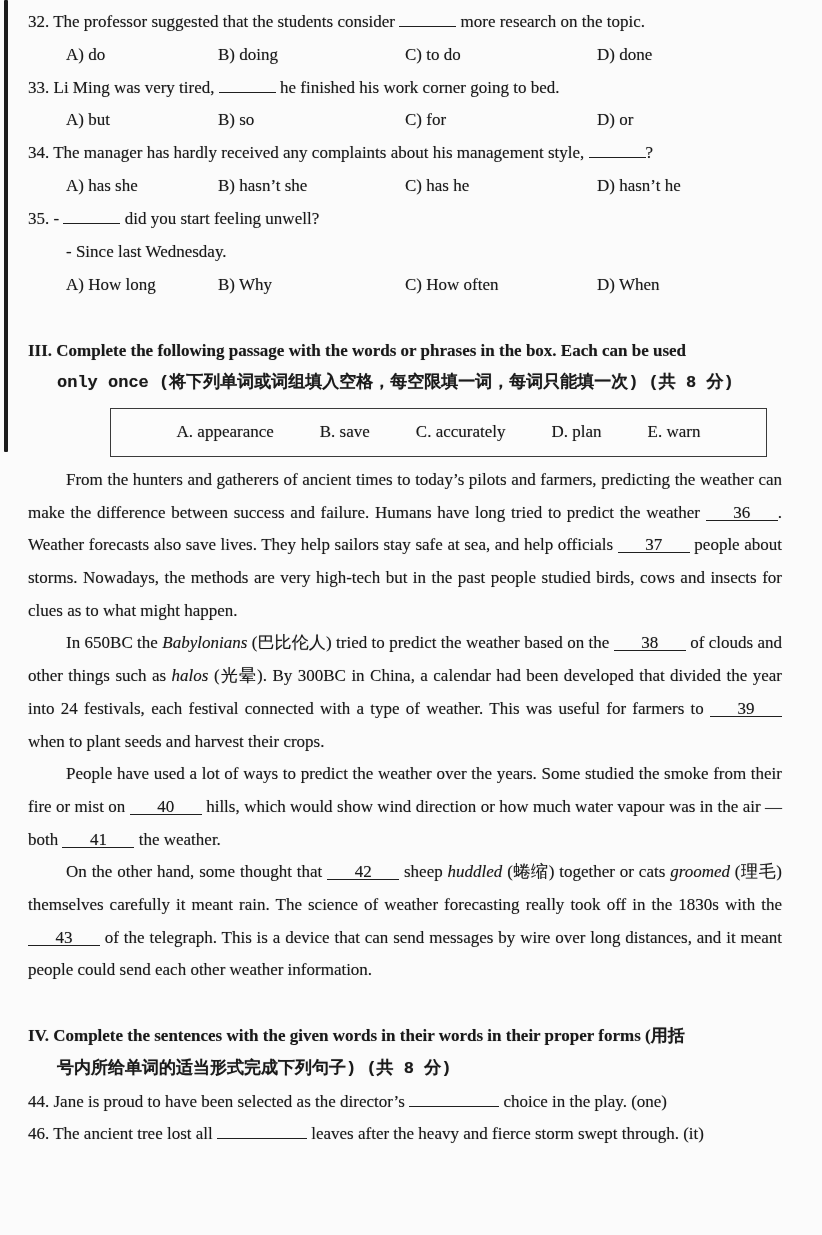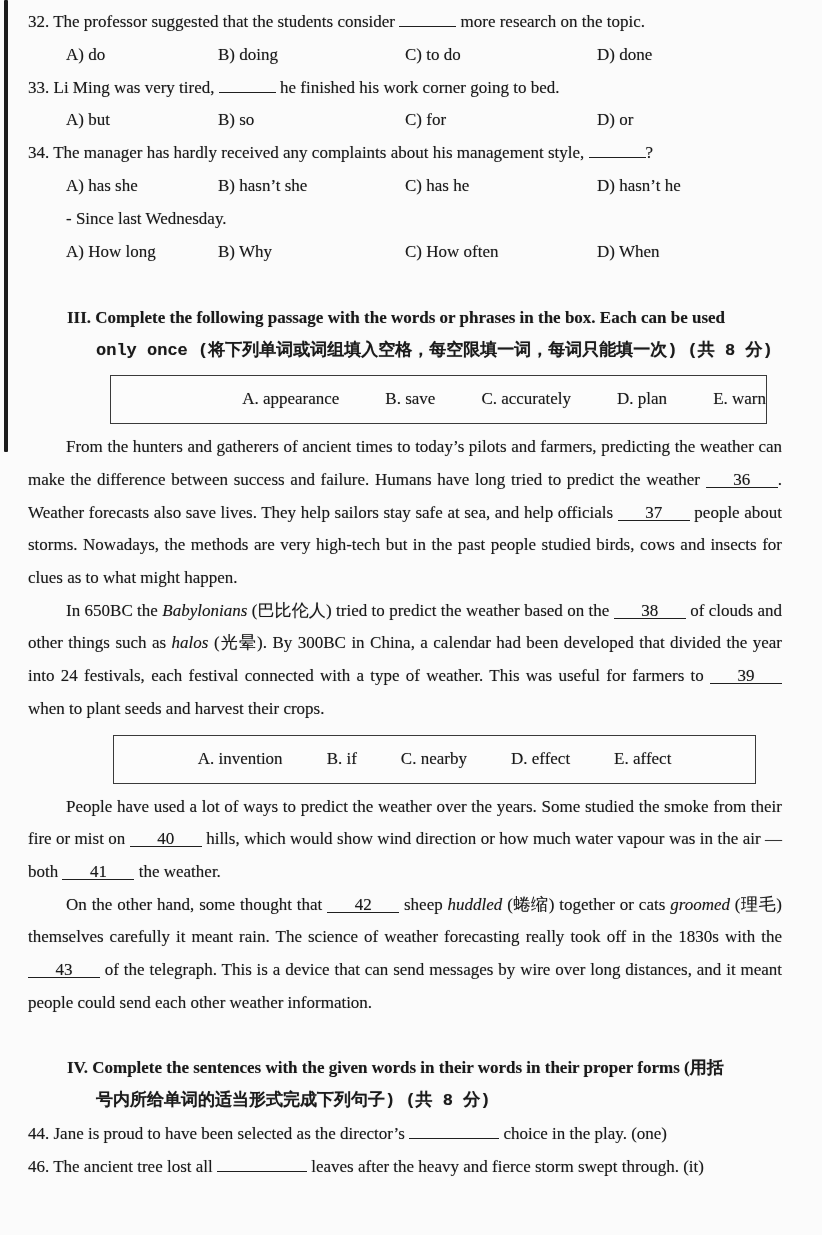--- a/index.html
+++ b/index.html
@@ -29,31 +29,31 @@
     display:inline-block;
     border-bottom:1.4px solid #1f1f1f;
     height:17px;
     vertical-align:baseline;
     text-align:center;
     line-height:19px;
   }
   .blank-s{width:57px;}
   .blank-n{width:72px;}
   .blank-l{width:90px;}
-  .bold{font-weight:bold;margin-left:39px;}
+  .bold{font-weight:bold;}
   .hang2{padding-left:29px;font-family:Liberation Mono, monospace;}
   .sp33{height:33px;}
   .wordbox{
     border:1.6px solid #3a3a3a;
     height:47px;
     display:flex;align-items:center;justify-content:center;
     background:#fcfcfc;
   }
   .wordbox span{white-space:nowrap;}
-  .box1{margin:8px 15px 7px 82px;gap:46px;justify-content:flex-end;}
+  .box1{margin:8px 15px 7px 82px;gap:46px;}
   .box2{margin:9px 26px 7px 85px;gap:44px;}
   .para{
     margin:0;
     text-align:justify;
     text-indent:38px;
   }
   .para .blank{text-indent:0;}
   em{font-style:italic;}
 </style>
 </head>
@@ -80,20 +80,21 @@
   </div>
 
   <div class="row"><span>34. The manager has hardly received any complaints about his management style, </span><span class="blank blank-s"></span><span>?</span></div>
   <div class="optrow">
     <span class="optA">A) has she</span>
     <span class="optB">B) hasn’t she</span>
     <span class="optC">C) has he</span>
     <span class="optD">D) hasn’t he</span>
   </div>
 
+  <div class="row"><span>35. - </span><span class="blank blank-s"></span><span> did you start feeling unwell?</span></div>
   <div class="row indent38">- Since last Wednesday.</div>
   <div class="optrow">
     <span class="optA">A)  How long</span>
     <span class="optB">B) Why</span>
     <span class="optC">C) How often</span>
     <span class="optD">D) When</span>
   </div>
 
   <div class="sp33"></div>
 
@@ -105,27 +106,20 @@
     <span>B. save</span>
     <span>C. accurately</span>
     <span>D. plan</span>
     <span>E. warn</span>
   </div>
 
   <p class="para"><span>From the hunters and gatherers of ancient times to today’s pilots and farmers, predicting the weather can make the difference between success and failure. Humans have long tried to predict the weather </span><span class="blank blank-n">36</span><span>. Weather forecasts also save lives. They help sailors stay safe at sea, and help officials </span><span class="blank blank-n">37</span><span> people about storms. Nowadays, the methods are very high-tech but in the past people studied birds, cows and insects for clues as to what might happen.</span></p>
 
   <p class="para"><span>In 650BC the </span><em>Babylonians</em><span> (巴比伦人) tried to predict the weather based on the </span><span class="blank blank-n">38</span><span> of clouds and other things such as </span><em>halos</em><span> (光晕). By 300BC in China, a calendar had been developed that divided the year into 24 festivals, each festival connected with a type of weather. This was useful for farmers to </span><span class="blank blank-n">39</span><span> when to plant seeds and harvest their crops.</span></p>
 
-  <div class="wordbox box2">
-    <span>A.  invention</span>
-    <span>B. if</span>
-    <span>C. nearby</span>
-    <span>D. effect</span>
-    <span>E. affect</span>
-  </div>
 
   <p class="para"><span>People have used a lot of ways to predict the weather over the years. Some studied the smoke from their fire or mist on </span><span class="blank blank-n">40</span><span> hills, which would show wind direction or how much water vapour was in the air  —  both </span><span class="blank blank-n">41</span><span> the weather.</span></p>
 
   <p class="para"><span>On the other hand, some thought that </span><span class="blank blank-n">42</span><span> sheep </span><em>huddled</em><span> (蜷缩) together or cats </span><em>groomed</em><span> (理毛) themselves carefully it meant rain. The science of weather forecasting really took off in the 1830s with the </span><span class="blank blank-n">43</span><span> of the telegraph. This is a device that can send messages by wire over long distances, and it meant people could send each other weather information.</span></p>
 
   <div class="sp33"></div>
 
   <div class="row bold">IV. Complete the sentences with the given words in their words in their proper forms (用括</div>
   <div class="row bold hang2">号内所给单词的适当形式完成下列句子)   (共 8 分)</div>
 

